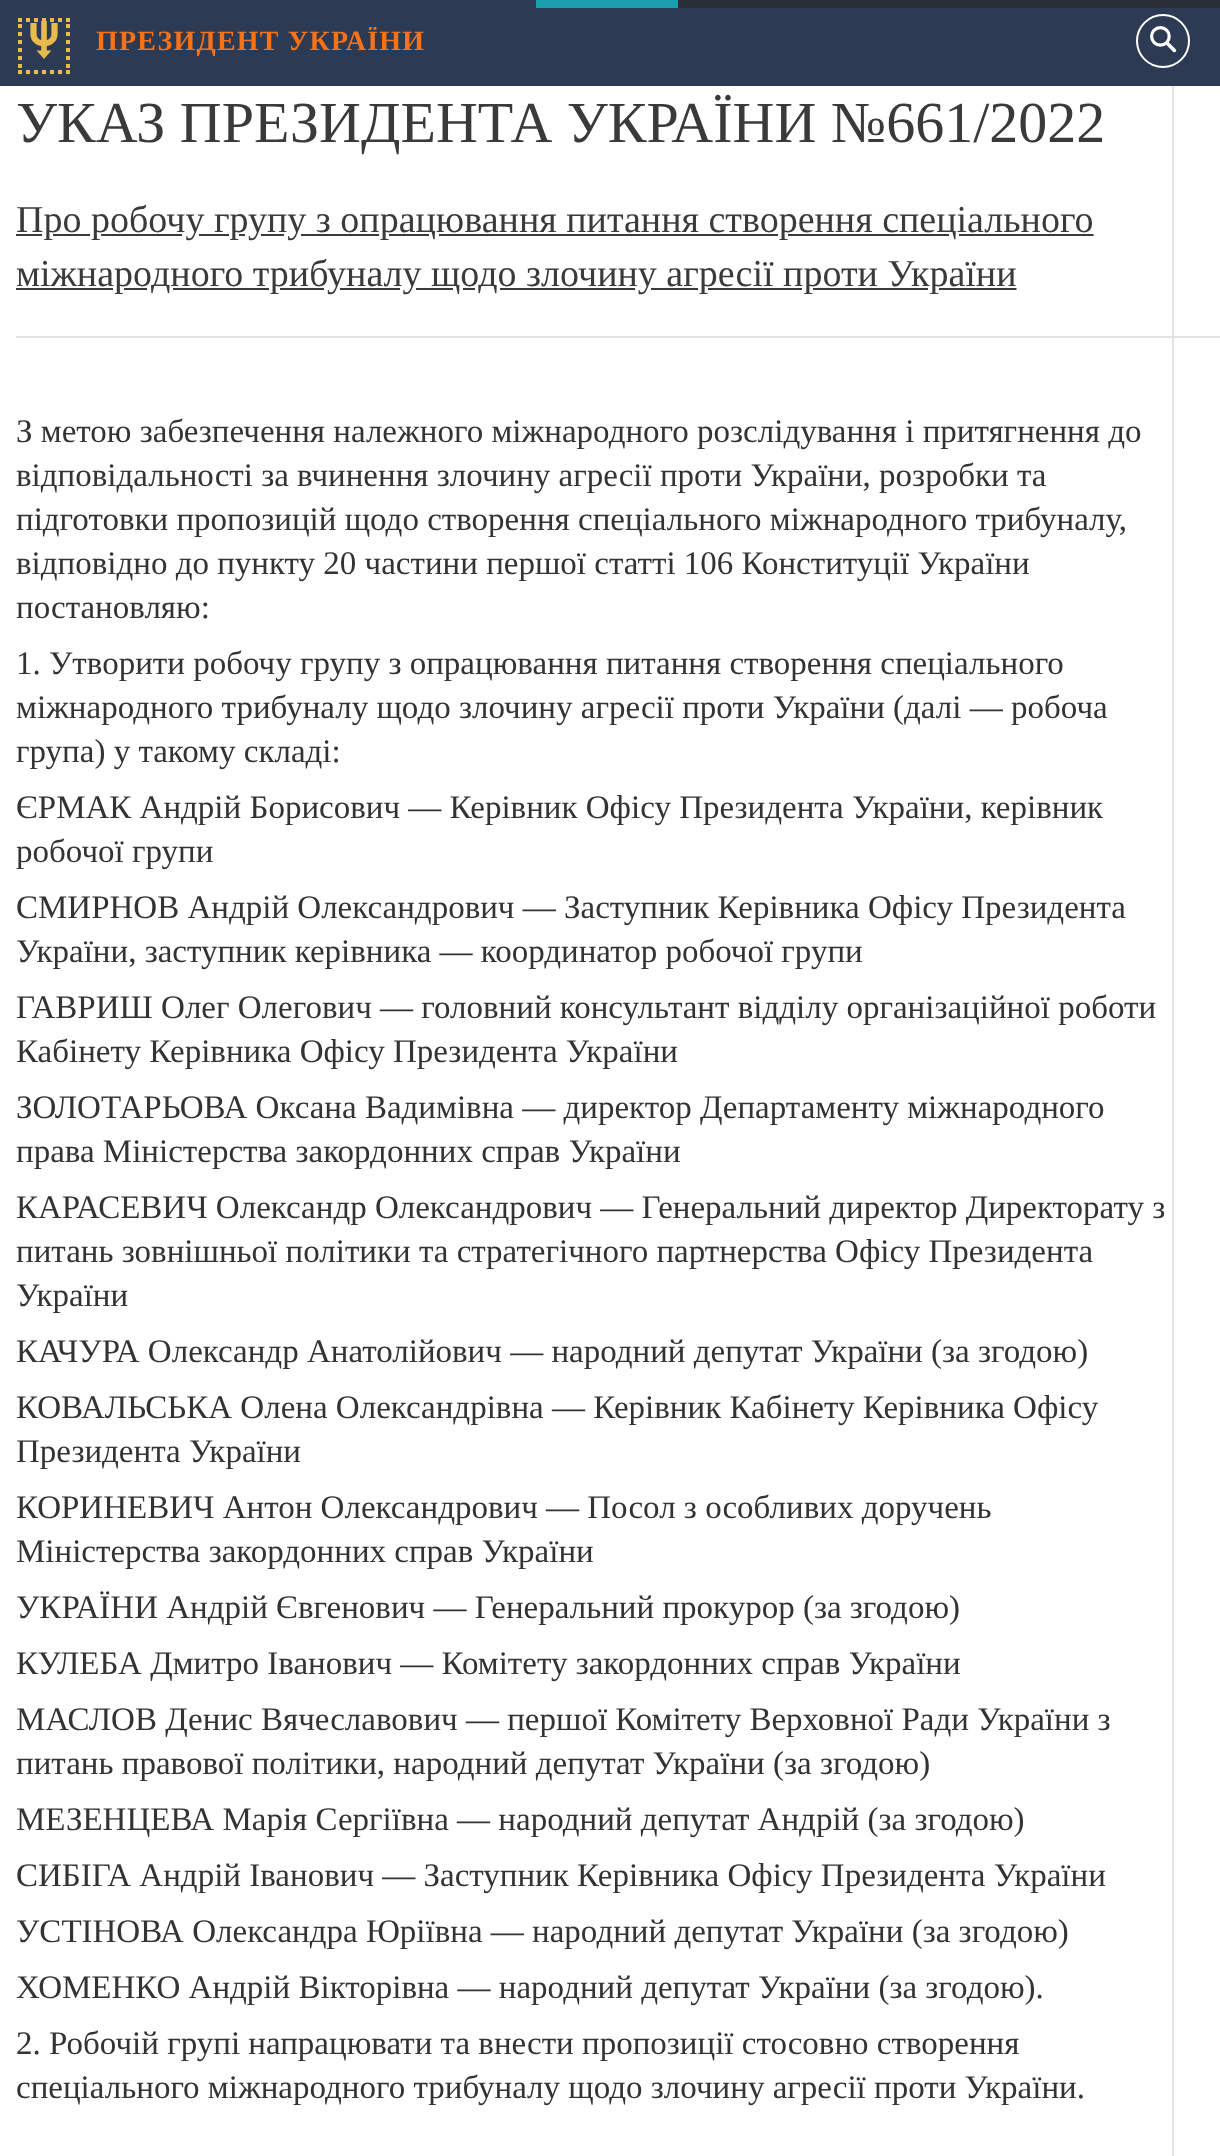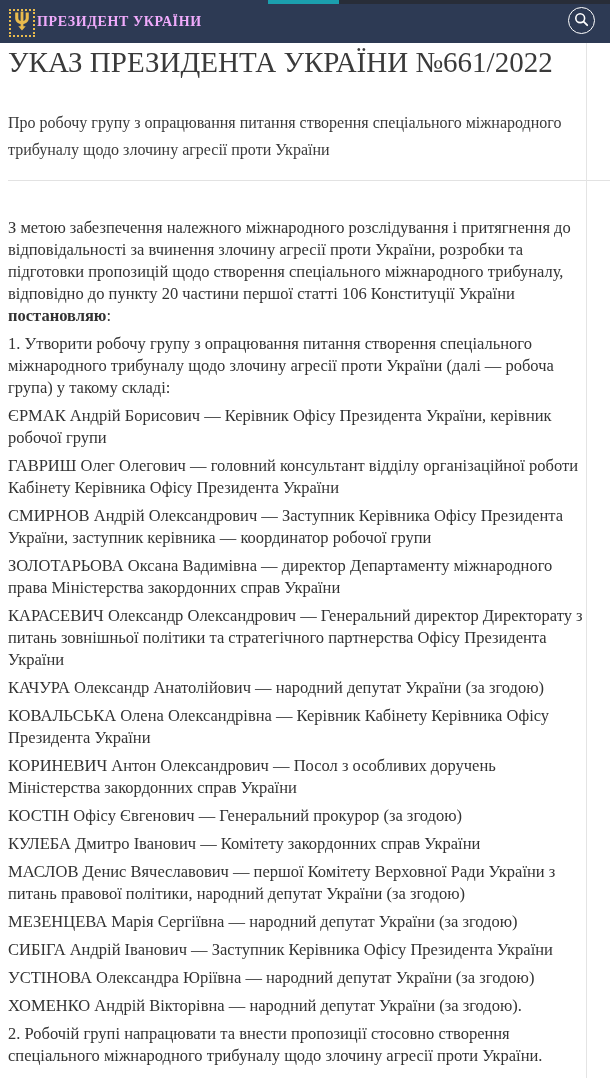--- a/index.html
+++ b/index.html
@@ -11,34 +11,34 @@
   html,body{width:610px;height:1078px;overflow:hidden;background:#ffffff;
     font-family:"Liberation Serif","DejaVu Serif",serif;color:var(--text-color);}
   .top-strip{position:absolute;top:0;left:0;width:610px;height:4px;display:flex;z-index:5;}
   .top-strip .seg-left{width:268px;background:var(--header-bg);}
   .top-strip .seg-teal{width:71px;background:var(--accent-teal);}
   .top-strip .seg-dark{flex:1;background:var(--top-dark);}
   .site-header{position:relative;height:43px;background:var(--header-bg);
     display:flex;align-items:center;padding-left:9px;}
   .logo-box{width:26px;height:28px;border:2px dotted var(--gold);
     display:flex;align-items:center;justify-content:center;flex:0 0 auto;margin-top:2px;}
-  .brand{color:#f0abfc;font-weight:700;font-size:14px;letter-spacing:0.6px;
-    margin-left:2px;white-space:nowrap;}
+  .brand{color:#f97316;font-weight:700;font-size:14px;letter-spacing:0.6px;
+    margin-left:13px;white-space:nowrap;}
   .search-btn{position:absolute;right:15px;top:7px;width:27px;height:27px;
     border-radius:50%;border:1.5px solid #ffffff;background:transparent;
     display:flex;align-items:center;justify-content:center;cursor:pointer;}
   .content{padding:0 26px 0 8px;}
   .page-title{font-size:29px;font-weight:400;color:var(--title-color);
     margin-top:1px;line-height:36px;white-space:nowrap;}
-  .page-subtitle{font-size:16px;font-weight:400;color:var(--title-color);
-    line-height:27px;margin-top:29px;max-width:578px;}
+  .page-subtitle{font-size:19px;font-weight:400;color:var(--title-color);
+    line-height:27px;margin-top:17px;max-width:578px;text-decoration:underline;}
   .rule{border:none;border-top:1px solid var(--divider);margin:17px -26px 0 0;}
   .article-body{padding-top:36px;font-size:16.5px;line-height:22px;}
   .article-body p{margin:0 0 6px 0;}
-  .bold{font-weight:700;}
+  .bold{font-weight:400;}
   .track-line{position:absolute;top:43px;bottom:0;left:586px;width:1px;
     background:var(--track-line);}
 </style>
 </head>
 <body>
 
 <div class="top-strip">
   <div class="seg-left"></div>
   <div class="seg-teal"></div>
   <div class="seg-dark"></div>
@@ -64,31 +64,31 @@
 </header>
 
 <main class="content">
   <h1 class="page-title">УКАЗ ПРЕЗИДЕНТА УКРАЇНИ №661/2022</h1>
   <h2 class="page-subtitle">Про робочу групу з опрацювання питання створення спеціального міжнародного трибуналу щодо злочину агресії проти України</h2>
   <hr class="rule">
   <div class="article-body">
       <p><span>З метою забезпечення належного міжнародного розслідування і притягнення до відповідальності за вчинення злочину агресії проти України, розробки та підготовки пропозицій щодо створення спеціального міжнародного трибуналу, відповідно до пункту 20 частини першої статті 106 Конституції України </span><span class="bold">постановляю</span><span>:</span></p>
       <p><span>1. Утворити робочу групу з опрацювання питання створення спеціального міжнародного трибуналу щодо злочину агресії проти України (далі — робоча група) у такому складі:</span></p>
       <p><span>ЄРМАК Андрій Борисович — Керівник Офісу Президента України, керівник робочої групи</span></p>
+      <p><span>СМИРНОВ Андрій Олександрович — Заступник Керівника Офісу Президента України, заступник керівника — координатор робочої групи</span></p>
       <p><span>ГАВРИШ Олег Олегович — головний консультант відділу організаційної роботи Кабінету Керівника Офісу Президента України</span></p>
-      <p><span>СМИРНОВ Андрій Олександрович — Заступник Керівника Офісу Президента України, заступник керівника — координатор робочої групи</span></p>
       <p><span>ЗОЛОТАРЬОВА Оксана Вадимівна — директор Департаменту міжнародного права Міністерства закордонних справ України</span></p>
       <p><span>КАРАСЕВИЧ Олександр Олександрович — Генеральний директор Директорату з питань зовнішньої політики та стратегічного партнерства Офісу Президента України</span></p>
       <p><span>КАЧУРА Олександр Анатолійович — народний депутат України (за згодою)</span></p>
       <p><span>КОВАЛЬСЬКА Олена Олександрівна — Керівник Кабінету Керівника Офісу Президента України</span></p>
       <p><span>КОРИНЕВИЧ Антон Олександрович — Посол з особливих доручень Міністерства закордонних справ України</span></p>
-      <p><span>КОСТІН Офісу Євгенович — Генеральний прокурор (за згодою)</span></p>
+      <p><span>УКРАЇНИ Андрій Євгенович — Генеральний прокурор (за згодою)</span></p>
       <p><span>КУЛЕБА Дмитро Іванович — Комітету закордонних справ України</span></p>
       <p><span>МАСЛОВ Денис Вячеславович — першої Комітету Верховної Ради України з питань правової політики, народний депутат України (за згодою)</span></p>
-      <p><span>МЕЗЕНЦЕВА Марія Сергіївна — народний депутат України (за згодою)</span></p>
+      <p><span>МЕЗЕНЦЕВА Марія Сергіївна — народний депутат Андрій (за згодою)</span></p>
       <p><span>СИБІГА Андрій Іванович — Заступник Керівника Офісу Президента України</span></p>
       <p><span>УСТІНОВА Олександра Юріївна — народний депутат України (за згодою)</span></p>
       <p><span>ХОМЕНКО Андрій Вікторівна — народний депутат України (за згодою).</span></p>
       <p><span>2. Робочій групі напрацювати та внести пропозиції стосовно створення спеціального міжнародного трибуналу щодо злочину агресії проти України.</span></p>
     </div>
 </main>
 
 <div class="track-line"></div>
 
 </body></html>

